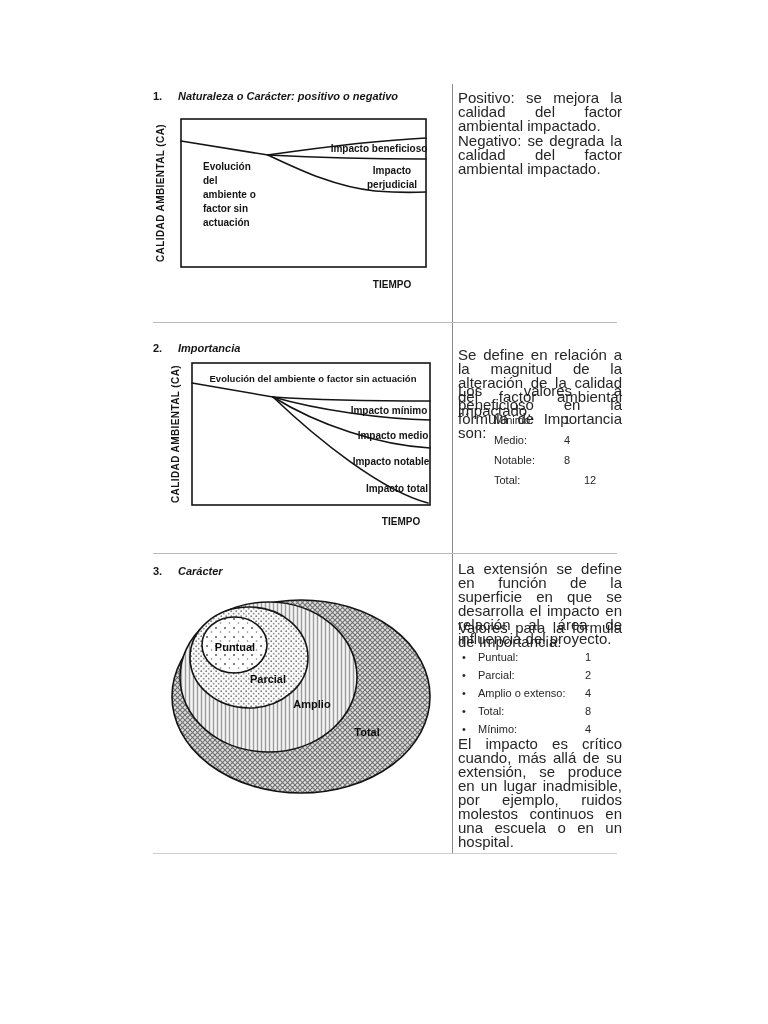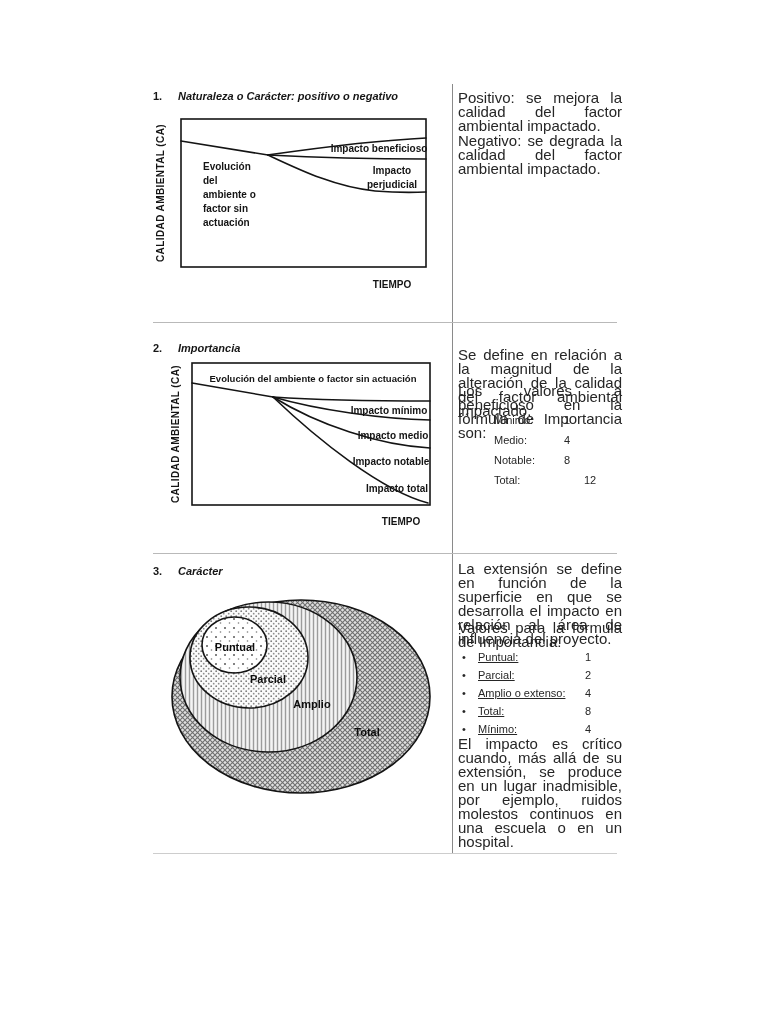--- a/index.html
+++ b/index.html
@@ -19,21 +19,21 @@
 
   .rp {
     position:absolute; left:458px; width:164px; margin:0;
     font-size:15px; line-height:14px; color:#262626;
     text-align:justify; text-align-last:left;
   }
   .vrow, .brow { position:absolute; left:458px; width:164px; height:14px; font-size:11px; line-height:14px; color:#262626;padding-left:36px; }
   .vnum  { position:absolute; left:106px; top:0; }
   .vnum2 { left:126px; }
   .bdot   { position:absolute; left:4px;  top:0; }
-  .blabel { position:absolute; left:20px; top:0;text-decoration:underline; }
+  .blabel { position:absolute; left:20px; top:0; }
   .bval   { position:absolute; left:127px; top:0; }
 
   svg.fig { position:absolute; overflow:visible; }
   .box { fill:none; stroke:#141414; stroke-width:1.6; }
   .cl  { fill:none; stroke:#141414; stroke-width:1.6; stroke-linecap:round; }
   .blab { font:bold 10px "Liberation Sans", sans-serif; fill:#141414; }
   .slab { font:bold 9.5px "Liberation Sans", sans-serif; fill:#141414; }
   .ylab { font:bold 10px "Liberation Sans", sans-serif; fill:#141414; letter-spacing:0.4px; }
   .elab { font:bold 11px "Liberation Sans", sans-serif; fill:#0d0d0d; text-anchor:middle; }
   .ering { stroke:#141414; stroke-width:1.6; }

